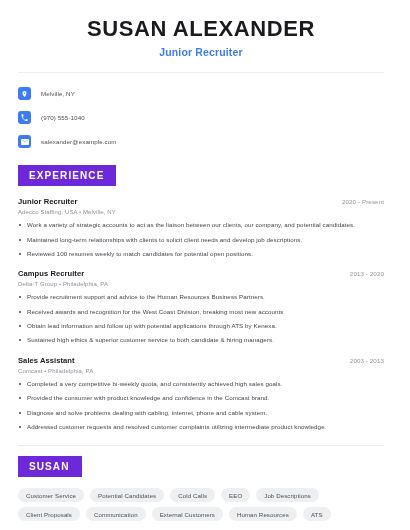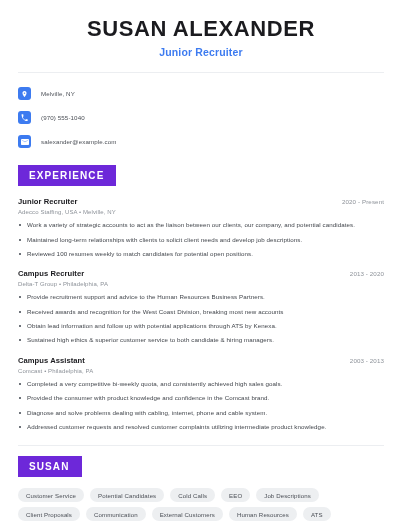--- a/index.html
+++ b/index.html
@@ -215,21 +215,21 @@
         <ul class="bullets">
           <li>Provide recruitment support and advice to the Human Resources Business Partners.</li>
           <li>Received awards and recognition for the West Coast Division, breaking most new accounts</li>
           <li>Obtain lead information and follow up with potential applications through ATS by Kenexa.</li>
           <li>Sustained high ethics &amp; superior customer service to both candidate &amp; hiring managers.</li>
         </ul>
       </div>
 
       <div class="exp-item">
         <div class="exp-head">
-          <span class="exp-role">Campus Assistant</span>
+          <span class="exp-role">Sales Assistant</span>
           <span class="exp-dates">2003 - 2013</span>
         </div>
         <div class="exp-company">Comcast • Philadelphia, PA</div>
         <ul class="bullets">
           <li>Completed a very competitive bi-weekly quota, and consistently achieved high sales goals.</li>
           <li>Provided the consumer with product knowledge and confidence in the Comcast brand.</li>
           <li>Diagnose and solve problems dealing with cabling, internet, phone and cable system.</li>
           <li>Addressed customer requests and resolved customer complaints utilizing intermediate product knowledge.</li>
         </ul>
       </div>

